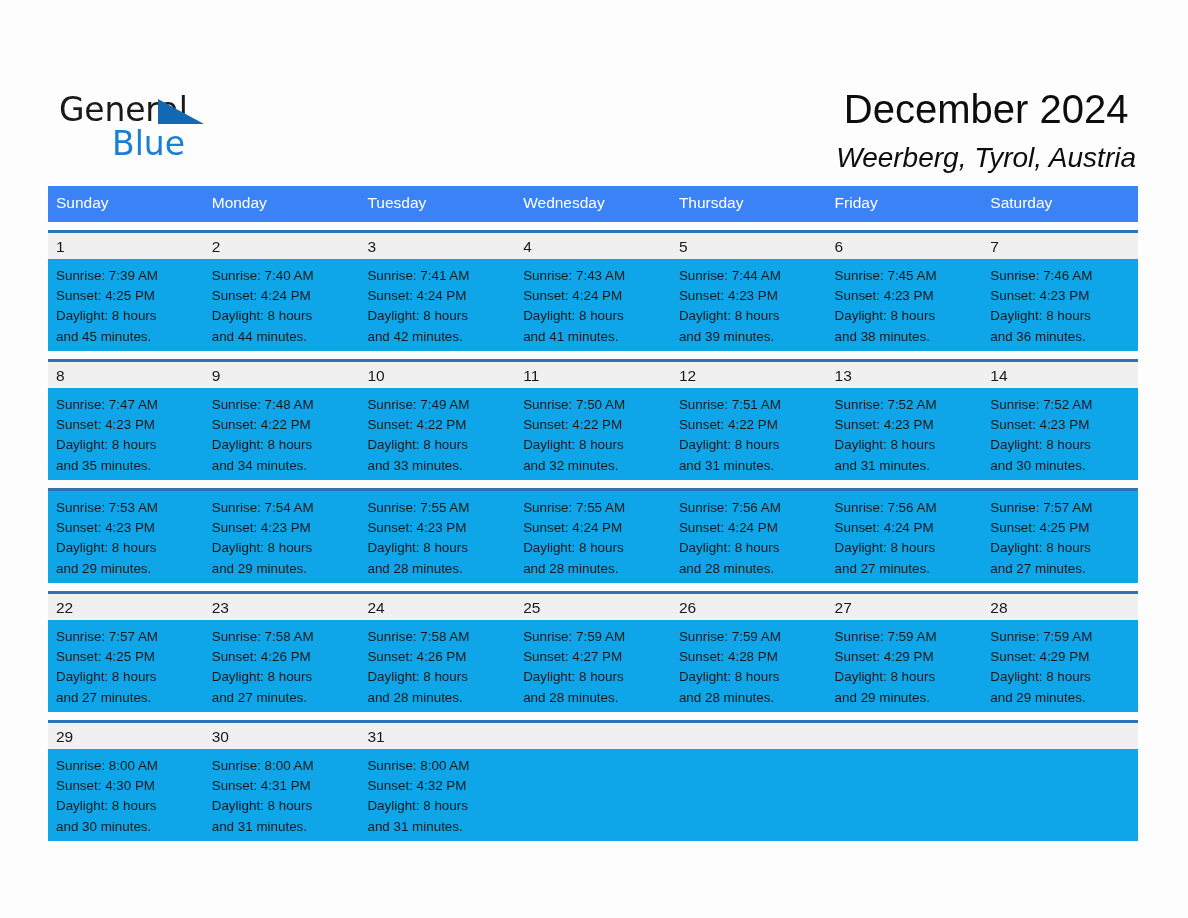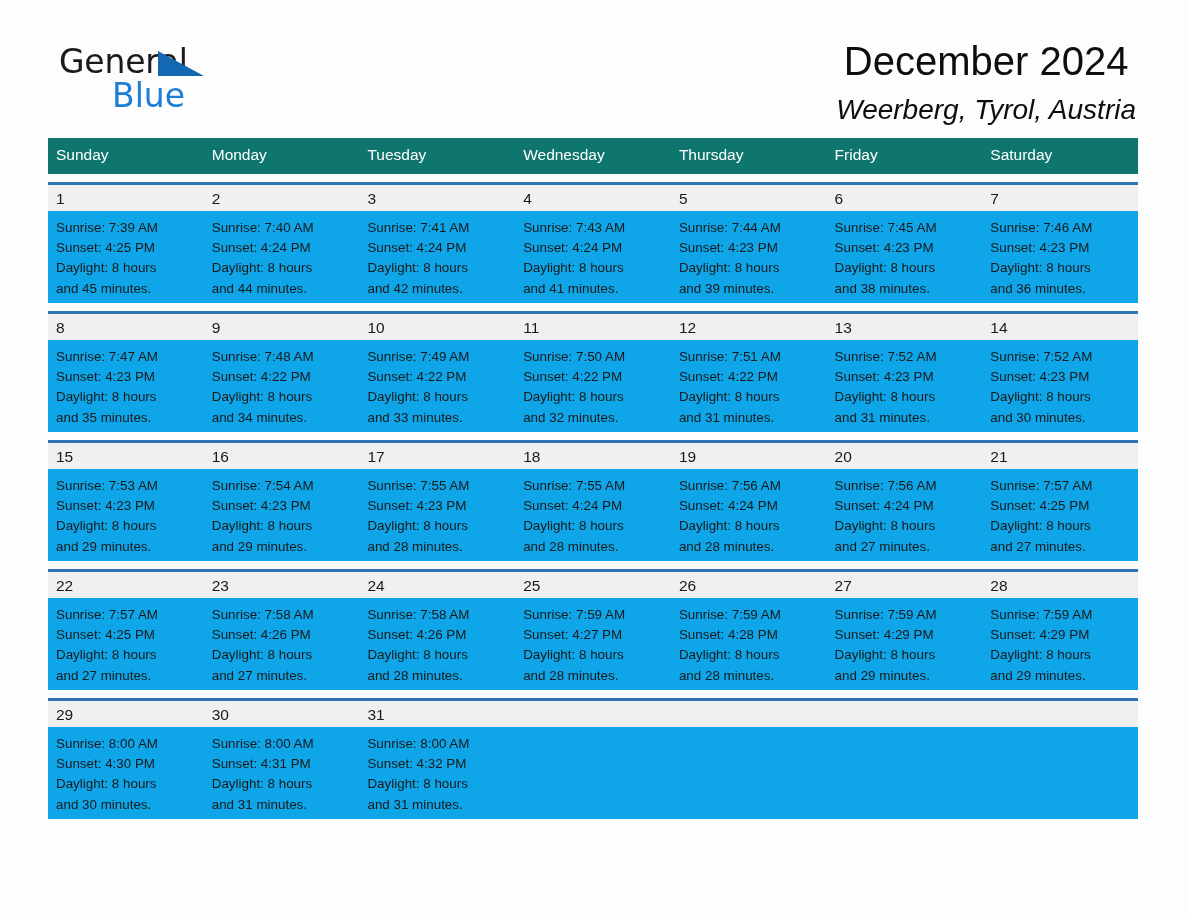--- a/index.html
+++ b/index.html
@@ -19,20 +19,21 @@
     width: 1188px;
     height: 918px;
     box-sizing: border-box;
     padding: 0 48px;
   }
 
   
   .header {
     position: relative;
     height: 110px;
+    margin-top: 48px;
   }
   .brand {
     position: absolute;
     left: 11px;
     top: 45px;
     width: 260px;
     height: 72px;
     line-height: 1;
   }
   .brand-row1 {
@@ -91,21 +92,21 @@
     font-style: italic;
   }
 
   
   .calendar {
     margin-top: 28px;
     width: 1090px;
   }
   .weekday-row {
     display: flex;
-    background: #0f766e;
+    background: #3b82f6;
   }
   .weekday-cell {
     flex: 1 1 0;
     min-width: 0;
     color: #ffffff;
     font-size: 15.5px;
     padding: 8px 0 9px 8px;
     box-sizing: border-box;
     line-height: 1.2;
   }
@@ -291,29 +292,20 @@
         <div class="info-cell">
           <div>Sunrise: 7:52 AM</div>
           <div>Sunset: 4:23 PM</div>
           <div>Daylight: 8 hours</div>
           <div>and 30 minutes.</div>
         </div>
       </div>
     </div>
 
     <div class="week">
-      <div class="daynum-row">
-        <div class="daynum-cell">15</div>
-        <div class="daynum-cell">16</div>
-        <div class="daynum-cell">17</div>
-        <div class="daynum-cell">18</div>
-        <div class="daynum-cell">19</div>
-        <div class="daynum-cell">20</div>
-        <div class="daynum-cell">21</div>
-      </div>
       <div class="info-row">
         <div class="info-cell">
           <div>Sunrise: 7:53 AM</div>
           <div>Sunset: 4:23 PM</div>
           <div>Daylight: 8 hours</div>
           <div>and 29 minutes.</div>
         </div>
         <div class="info-cell">
           <div>Sunrise: 7:54 AM</div>
           <div>Sunset: 4:23 PM</div>

